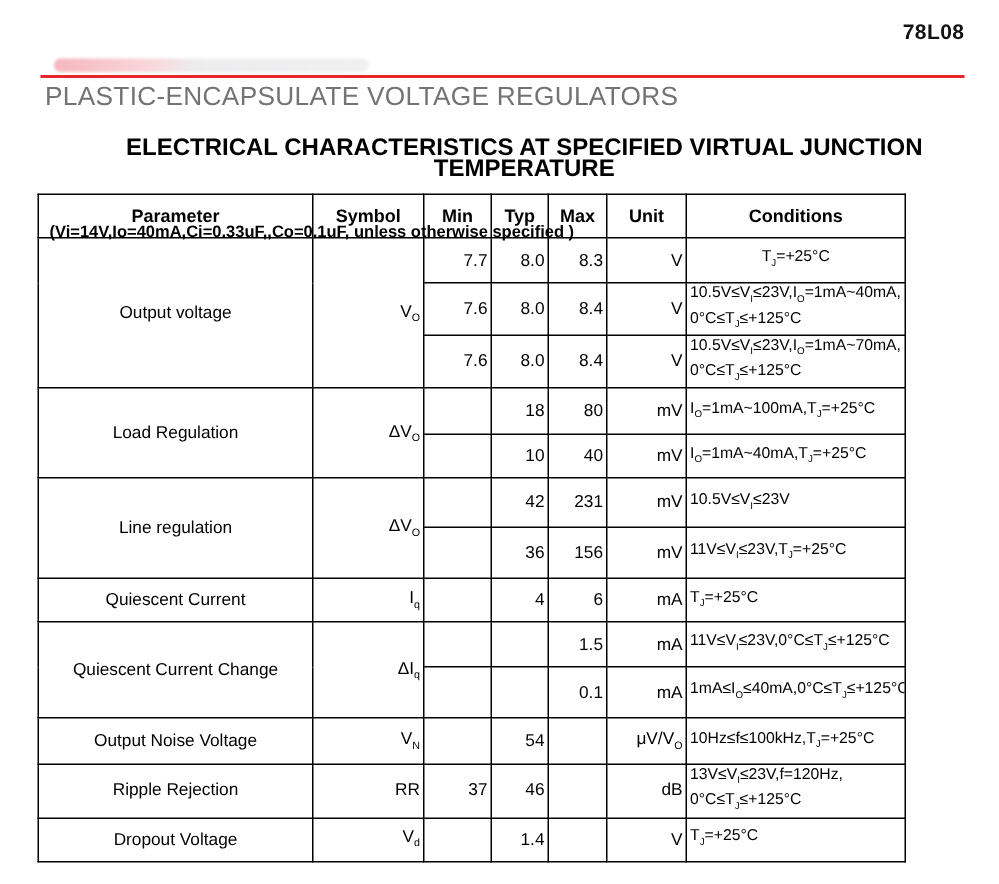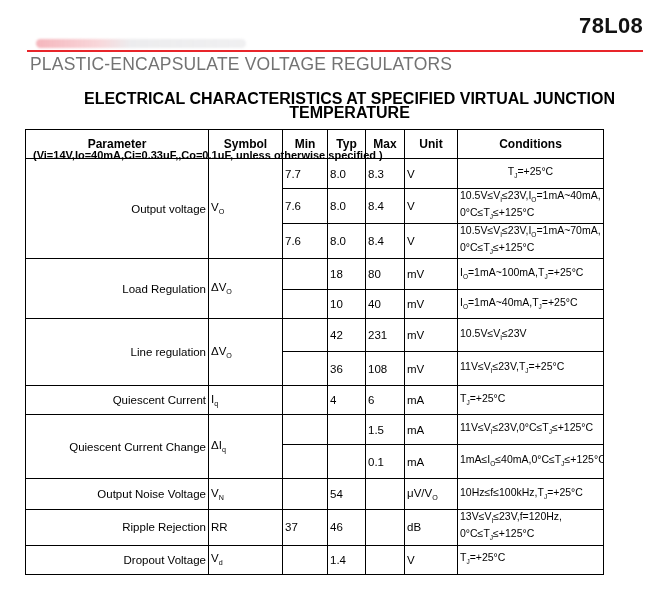--- a/index.html
+++ b/index.html
@@ -8,43 +8,43 @@
     font-family:"Liberation Sans", sans-serif; color:#000; overflow:hidden;
   }
   .watermark {
     position:absolute; left:36px; top:39px; width:210px; height:9px;
     background:linear-gradient(90deg, rgba(236,122,134,0.55) 0%, rgba(236,140,150,0.35) 30%,
                rgba(170,170,178,0.22) 45%, rgba(170,170,178,0.18) 100%);
     border-radius:5px; filter:blur(1.2px);
   }
   .part-number {
     position:absolute; top:13px; right:23px;
-    font-size:22px; font-weight:bold; color:#121212; letter-spacing:0.3px;
+    font-size:14px; font-weight:bold; color:#121212; letter-spacing:0.3px;
   }
   .red-rule {
     position:absolute; left:27px; top:50px; width:616px; height:2px;
   }
   .doc-title {
     position:absolute; left:30px; top:54px; margin:0;
     font-size:17.5px; font-weight:400; color:#737373; letter-spacing:0.2px;
   }
   .section { position:absolute; left:33px; top:92px; font-weight:bold; color:#000; }
   .section .line1 { font-size:16px; line-height:14px;text-align:center; }
   .section .line2 { font-size:11px;  line-height:14px;margin-top:28px; }
 
   table.spec {
     position:absolute; left:25px; top:129px; width:579px;
     border-collapse:collapse; table-layout:fixed;
   }
   table.spec th, table.spec td {
     border:1px solid #000; padding:0 2px; overflow:hidden;
   }
   table.spec th { font-size:12px; font-weight:bold; text-align:center; }
-  td.param { font-size:11.5px; text-align:right; padding-left:8px; }
-  td.sym, td.num, td.unit { font-size:11.5px; text-align:left; }
+  td.param { font-size:11.5px; text-align:center; padding-left:8px; }
+  td.sym, td.num, td.unit { font-size:11.5px; text-align:right; }
   td.cond {
     font-size:10.5px; text-align:left; padding-left:5px;
     white-space:pre-line; line-height:13px;
   }
   td.cond.center { text-align:center; padding-left:2px; }
   sub { font-size:0.62em; }
   .h29{height:29px} .h30{height:30px} .h31{height:31px}
   .h33{height:33px} .h34{height:34px} .h35{height:35px}
   .footnote { position:absolute; left:28px; top:597px; font-size:11.5px; color:#000; }
 </style>
@@ -137,21 +137,21 @@
         <td class="sym" rowspan="2">ΔV<sub>O</sub></td>
         <td class="num"></td>
         <td class="num">42</td>
         <td class="num">231</td>
         <td class="unit">mV</td>
         <td class="cond">10.5V≤V<sub>I</sub>≤23V</td>
       </tr>
       <tr class="h34">
         <td class="num"></td>
         <td class="num">36</td>
-        <td class="num">108</td>
+        <td class="num">156</td>
         <td class="unit">mV</td>
         <td class="cond">11V≤V<sub>I</sub>≤23V,T<sub>J</sub>=+25°C</td>
       </tr>
 
       <tr class="h29">
         <td class="param">Quiescent Current</td>
         <td class="sym">I<sub>q</sub></td>
         <td class="num"></td>
         <td class="num">4</td>
         <td class="num">6</td>

